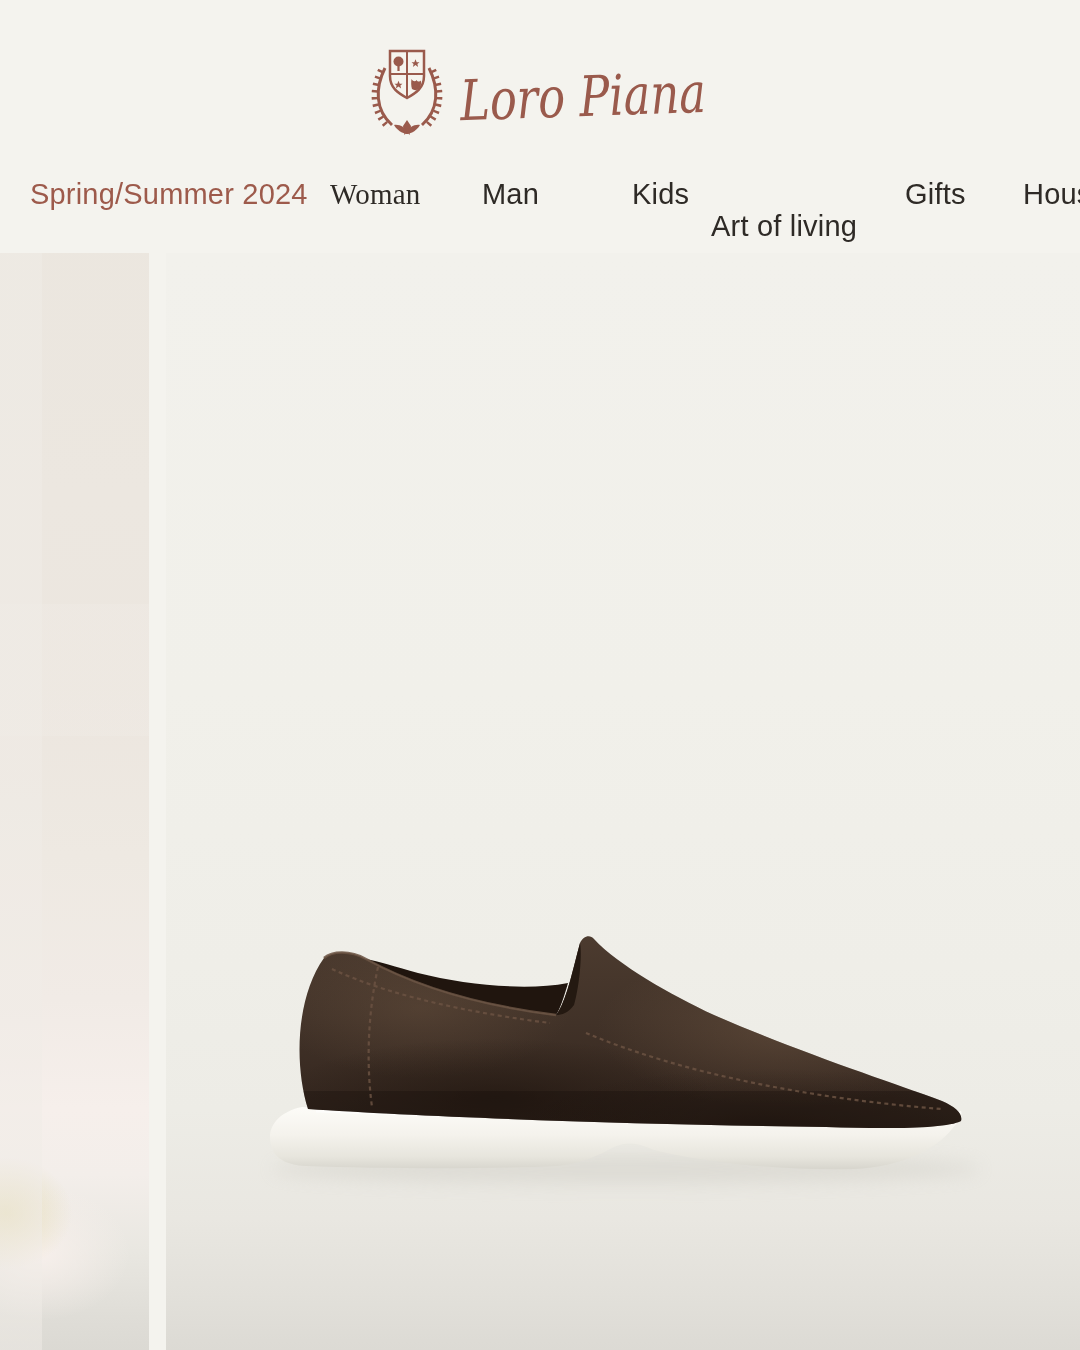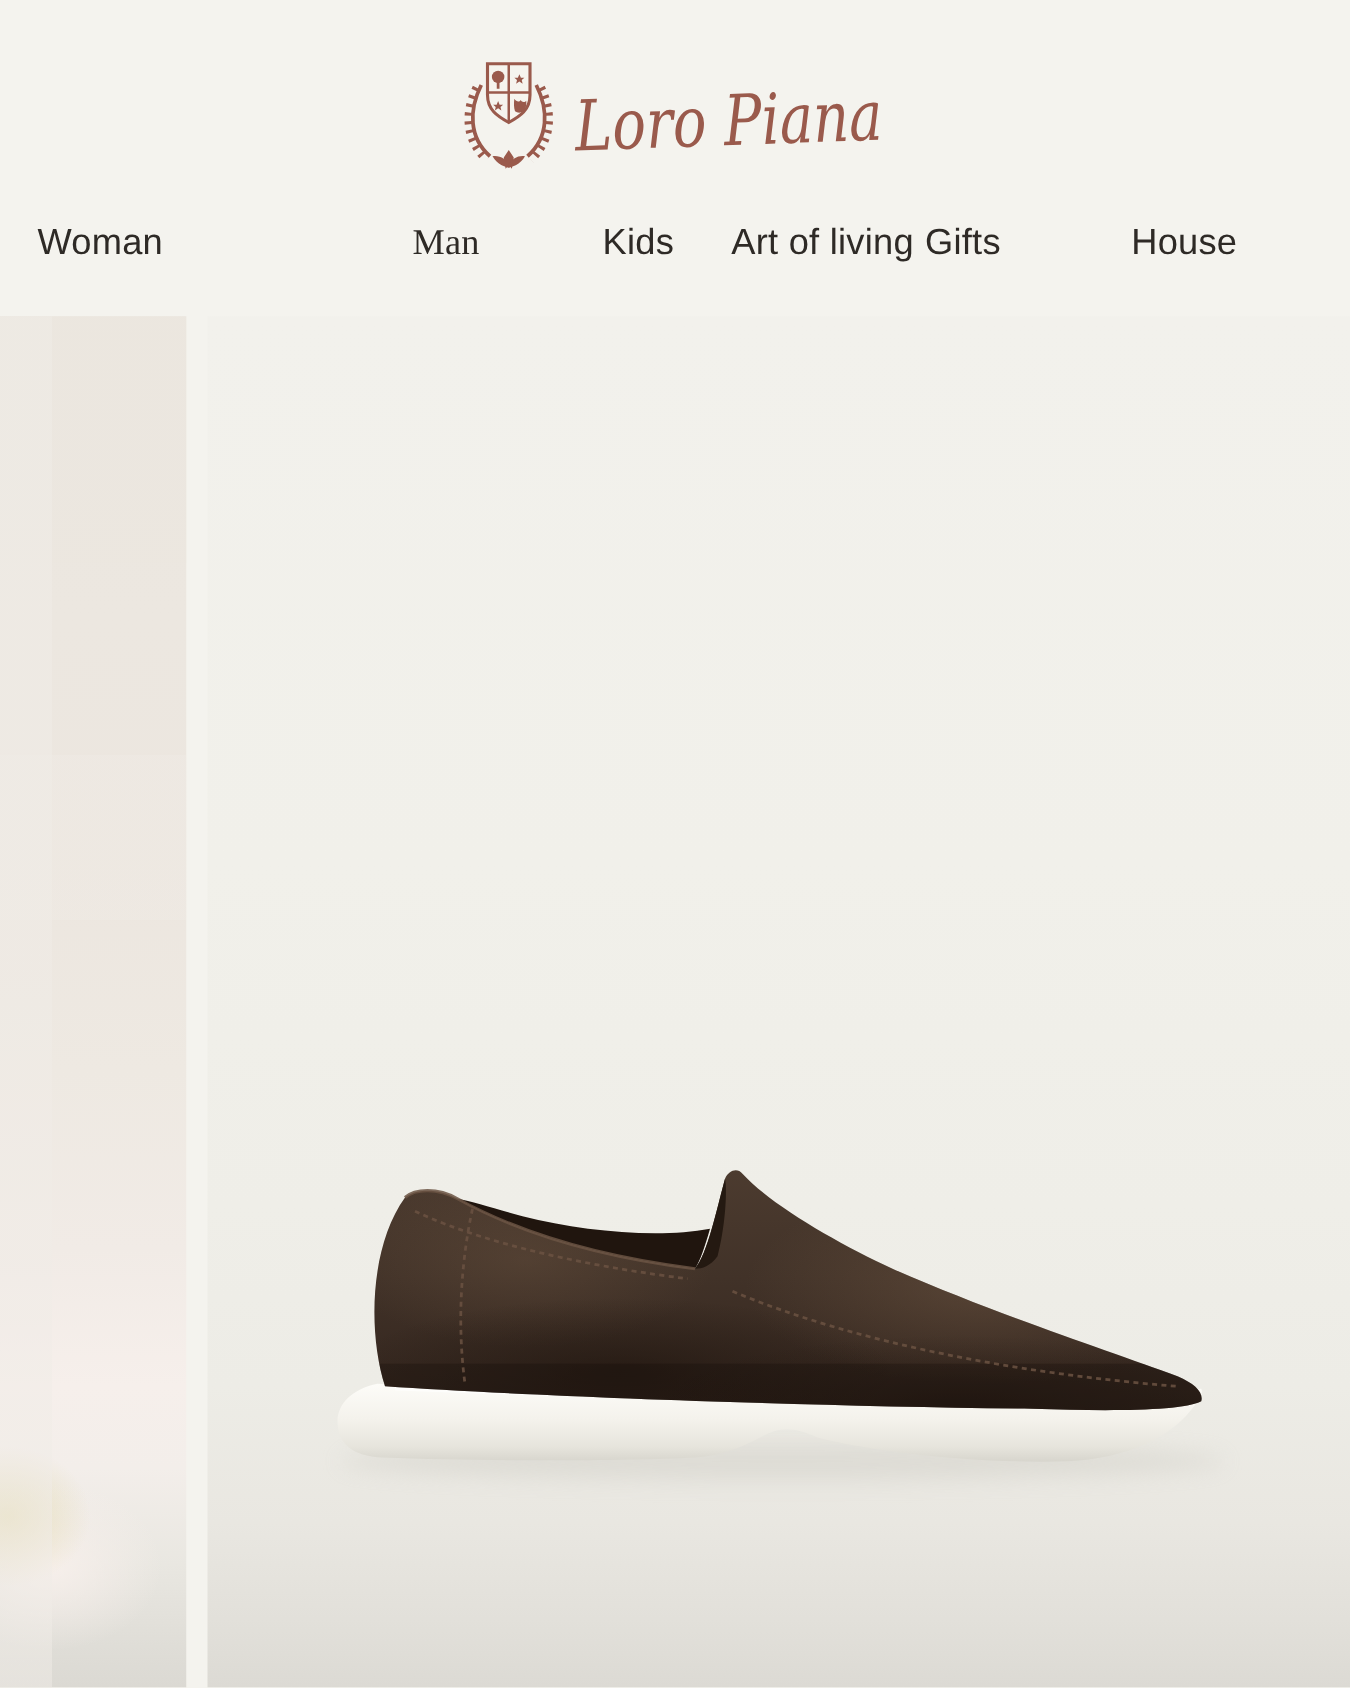--- a/index.html
+++ b/index.html
@@ -33,22 +33,22 @@
     font-size: 29px; line-height: 34px;
     color: var(--nav-text, #2e2a26);
     letter-spacing: 0.2px;
     white-space: nowrap;
     cursor: pointer;
   }
   .nav-item.accent { color: var(--nav-accent, #9d5a4b); }
   .nav-item:nth-child(1) { left: 30px; }
   .nav-item:nth-child(2) { left: 330px; font-family: Liberation Serif, serif; }
   .nav-item:nth-child(3) { left: 482px; }
-  .nav-item:nth-child(4) { left: 585px; }
-  .nav-item:nth-child(5) { left: 740px; }
+  .nav-item:nth-child(4) { left: 632px; }
+  .nav-item:nth-child(5) { left: 711px; margin-top: 32px; }
   .nav-item:nth-child(6) { left: 905px; text-align: right; }
   .nav-item:nth-child(7) { left: 1023px; }
 
   
   .gallery-prev {
     position: absolute; left: 0; top: 253px; width: 149px; height: 1097px;
     cursor: pointer;
     background:
       radial-gradient(95px 80px at 6px 960px, rgba(224,213,158,0.6), rgba(224,213,158,0) 70%),
       radial-gradient(120px 90px at 40px 1000px, rgba(248,240,236,0.9), rgba(248,240,236,0) 75%),
@@ -101,20 +101,21 @@
         <polygon points="0,-4.2 1.2,-1.3 4,-1.3 1.9,0.5 2.6,3.4 0,1.6 -2.6,3.4 -1.9,0.5 -4,-1.3 -1.2,-1.3" transform="translate(27.5,39)"></polygon>
         <path d="M40.5,33 c1.5,2.5 4,3 5,1 c1,2 3.5,2 4.5,0.5 c0.5,3 -0.5,6.5 -2,8.5 c-2.5,1.5 -5,1.5 -7,0 c-1,-3 -1,-7 -0.5,-10 z"></path>
       </g>
     </svg>
     <svg class="wordmark-svg" width="252" height="86" viewBox="0 0 252 86">
       <text x="2" y="60" font-size="56" textLength="246" lengthAdjust="spacingAndGlyphs" transform="rotate(-2 126 43)">Loro Piana</text>
     </svg>
   </div>
 
   <nav class="nav">
+    <span class="nav-item accent">Spring/Summer 2024</span>
     <span class="nav-item">Woman</span>
     <span class="nav-item">Man</span>
     <span class="nav-item">Kids</span>
     <span class="nav-item">Art of living</span>
     <span class="nav-item">Gifts</span>
     <span class="nav-item">House</span>
   </nav>
 </header>
 
 <main>

